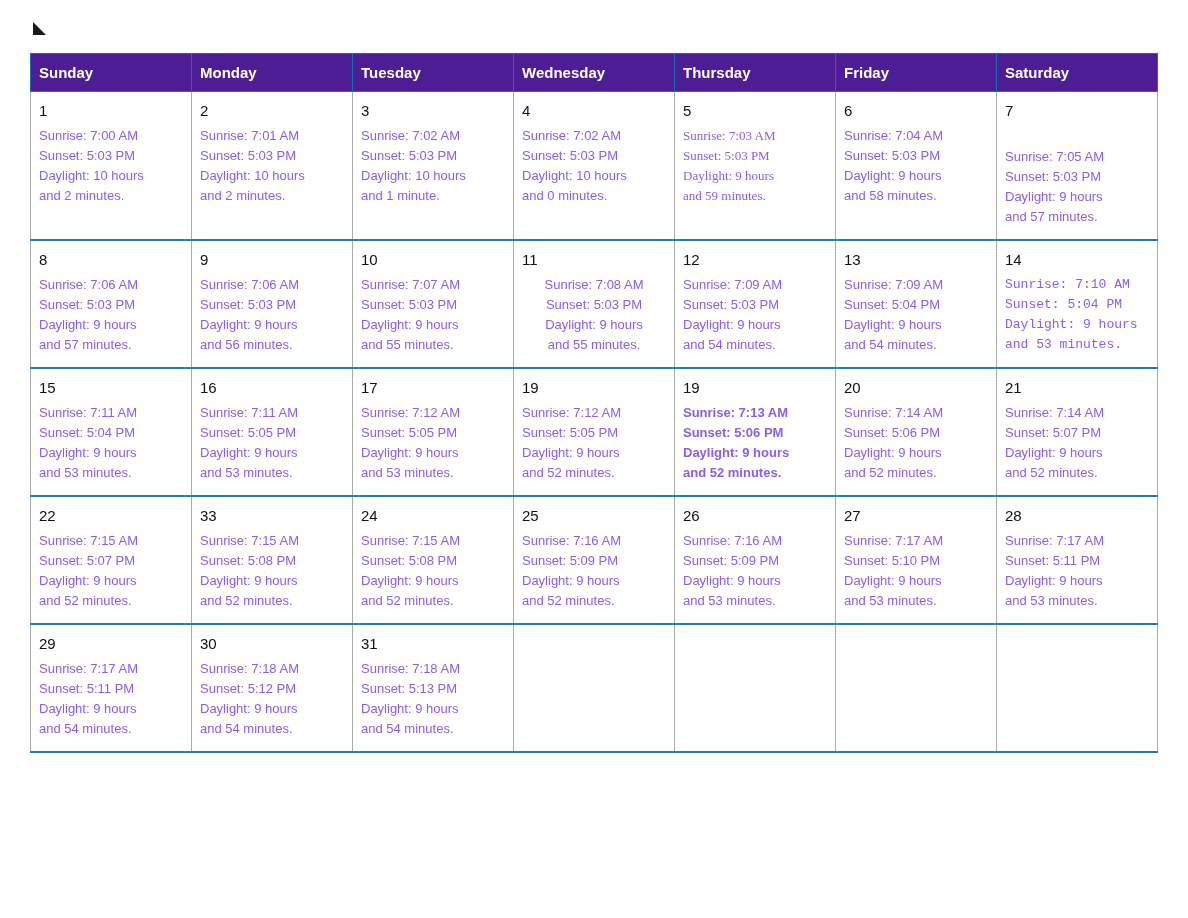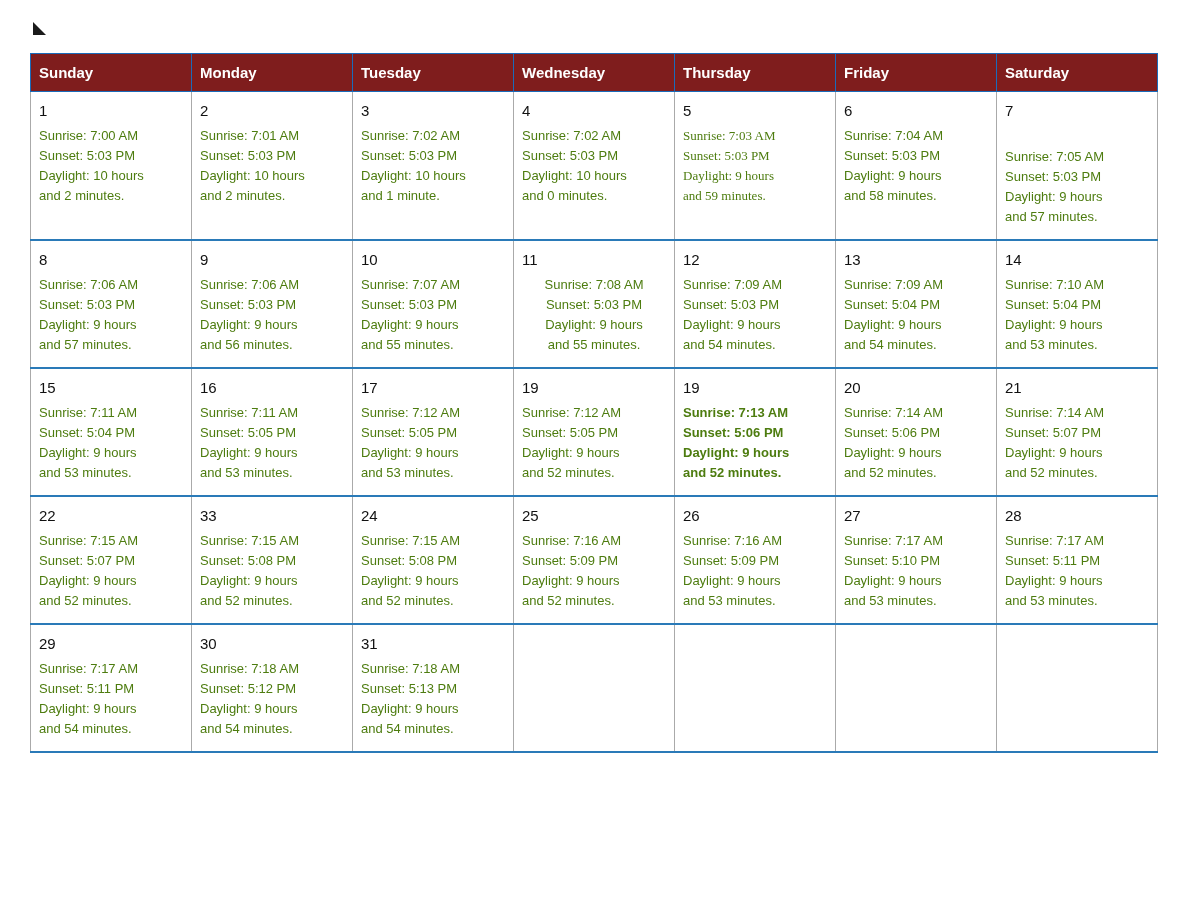--- a/index.html
+++ b/index.html
@@ -48,21 +48,21 @@
       font-size: 20px;
       color: #444;
       margin-top: 4px;
     }
     table {
       width: 100%;
       border-collapse: collapse;
       table-layout: fixed;
     }
     thead tr th {
-      background-color: #7f1d1d;
+      background-color: #4c1d95;
       color: #fff;
       font-size: 15px;
       font-weight: bold;
       padding: 10px 8px;
       text-align: left;
       border: 1px solid #1a6bba;
     }
     tbody tr td {
       vertical-align: top;
       padding: 8px 8px 12px 8px;
@@ -81,21 +81,21 @@
     }
     .day-number {
       font-size: 15px;
       font-weight: normal;
       color: #111;
       display: block;
       margin-bottom: 3px;
     }
     .day-info {
       font-size: 13px;
-      color: #4d7c0f;
+      color: #8b5cf6;
       line-height: 1.55;
     }
     td.empty {
       background: #fff;
     }
   </style>
 </head>
 <body>
 
 <div class="header">
@@ -214,21 +214,21 @@
         </td>
         <td>
           <span class="day-number">13</span>
           <div class="day-info" style="white-space: pre-line;">Sunrise: 7:09 AM
 Sunset: 5:04 PM
 Daylight: 9 hours
 and 54 minutes.</div>
         </td>
         <td>
           <span class="day-number">14</span>
-          <div class="day-info" style="white-space: pre-line;">Sunrise: 7:10 AM
+          <div class="day-info" style="white-space: pre-line; font-family: Liberation Mono, monospace;">Sunrise: 7:10 AM
 Sunset: 5:04 PM
 Daylight: 9 hours
 and 53 minutes.</div>
         </td>
       </tr>
       <tr>
         <td>
           <span class="day-number">15</span>
           <div class="day-info" style="white-space: pre-line;">Sunrise: 7:11 AM
 Sunset: 5:04 PM

